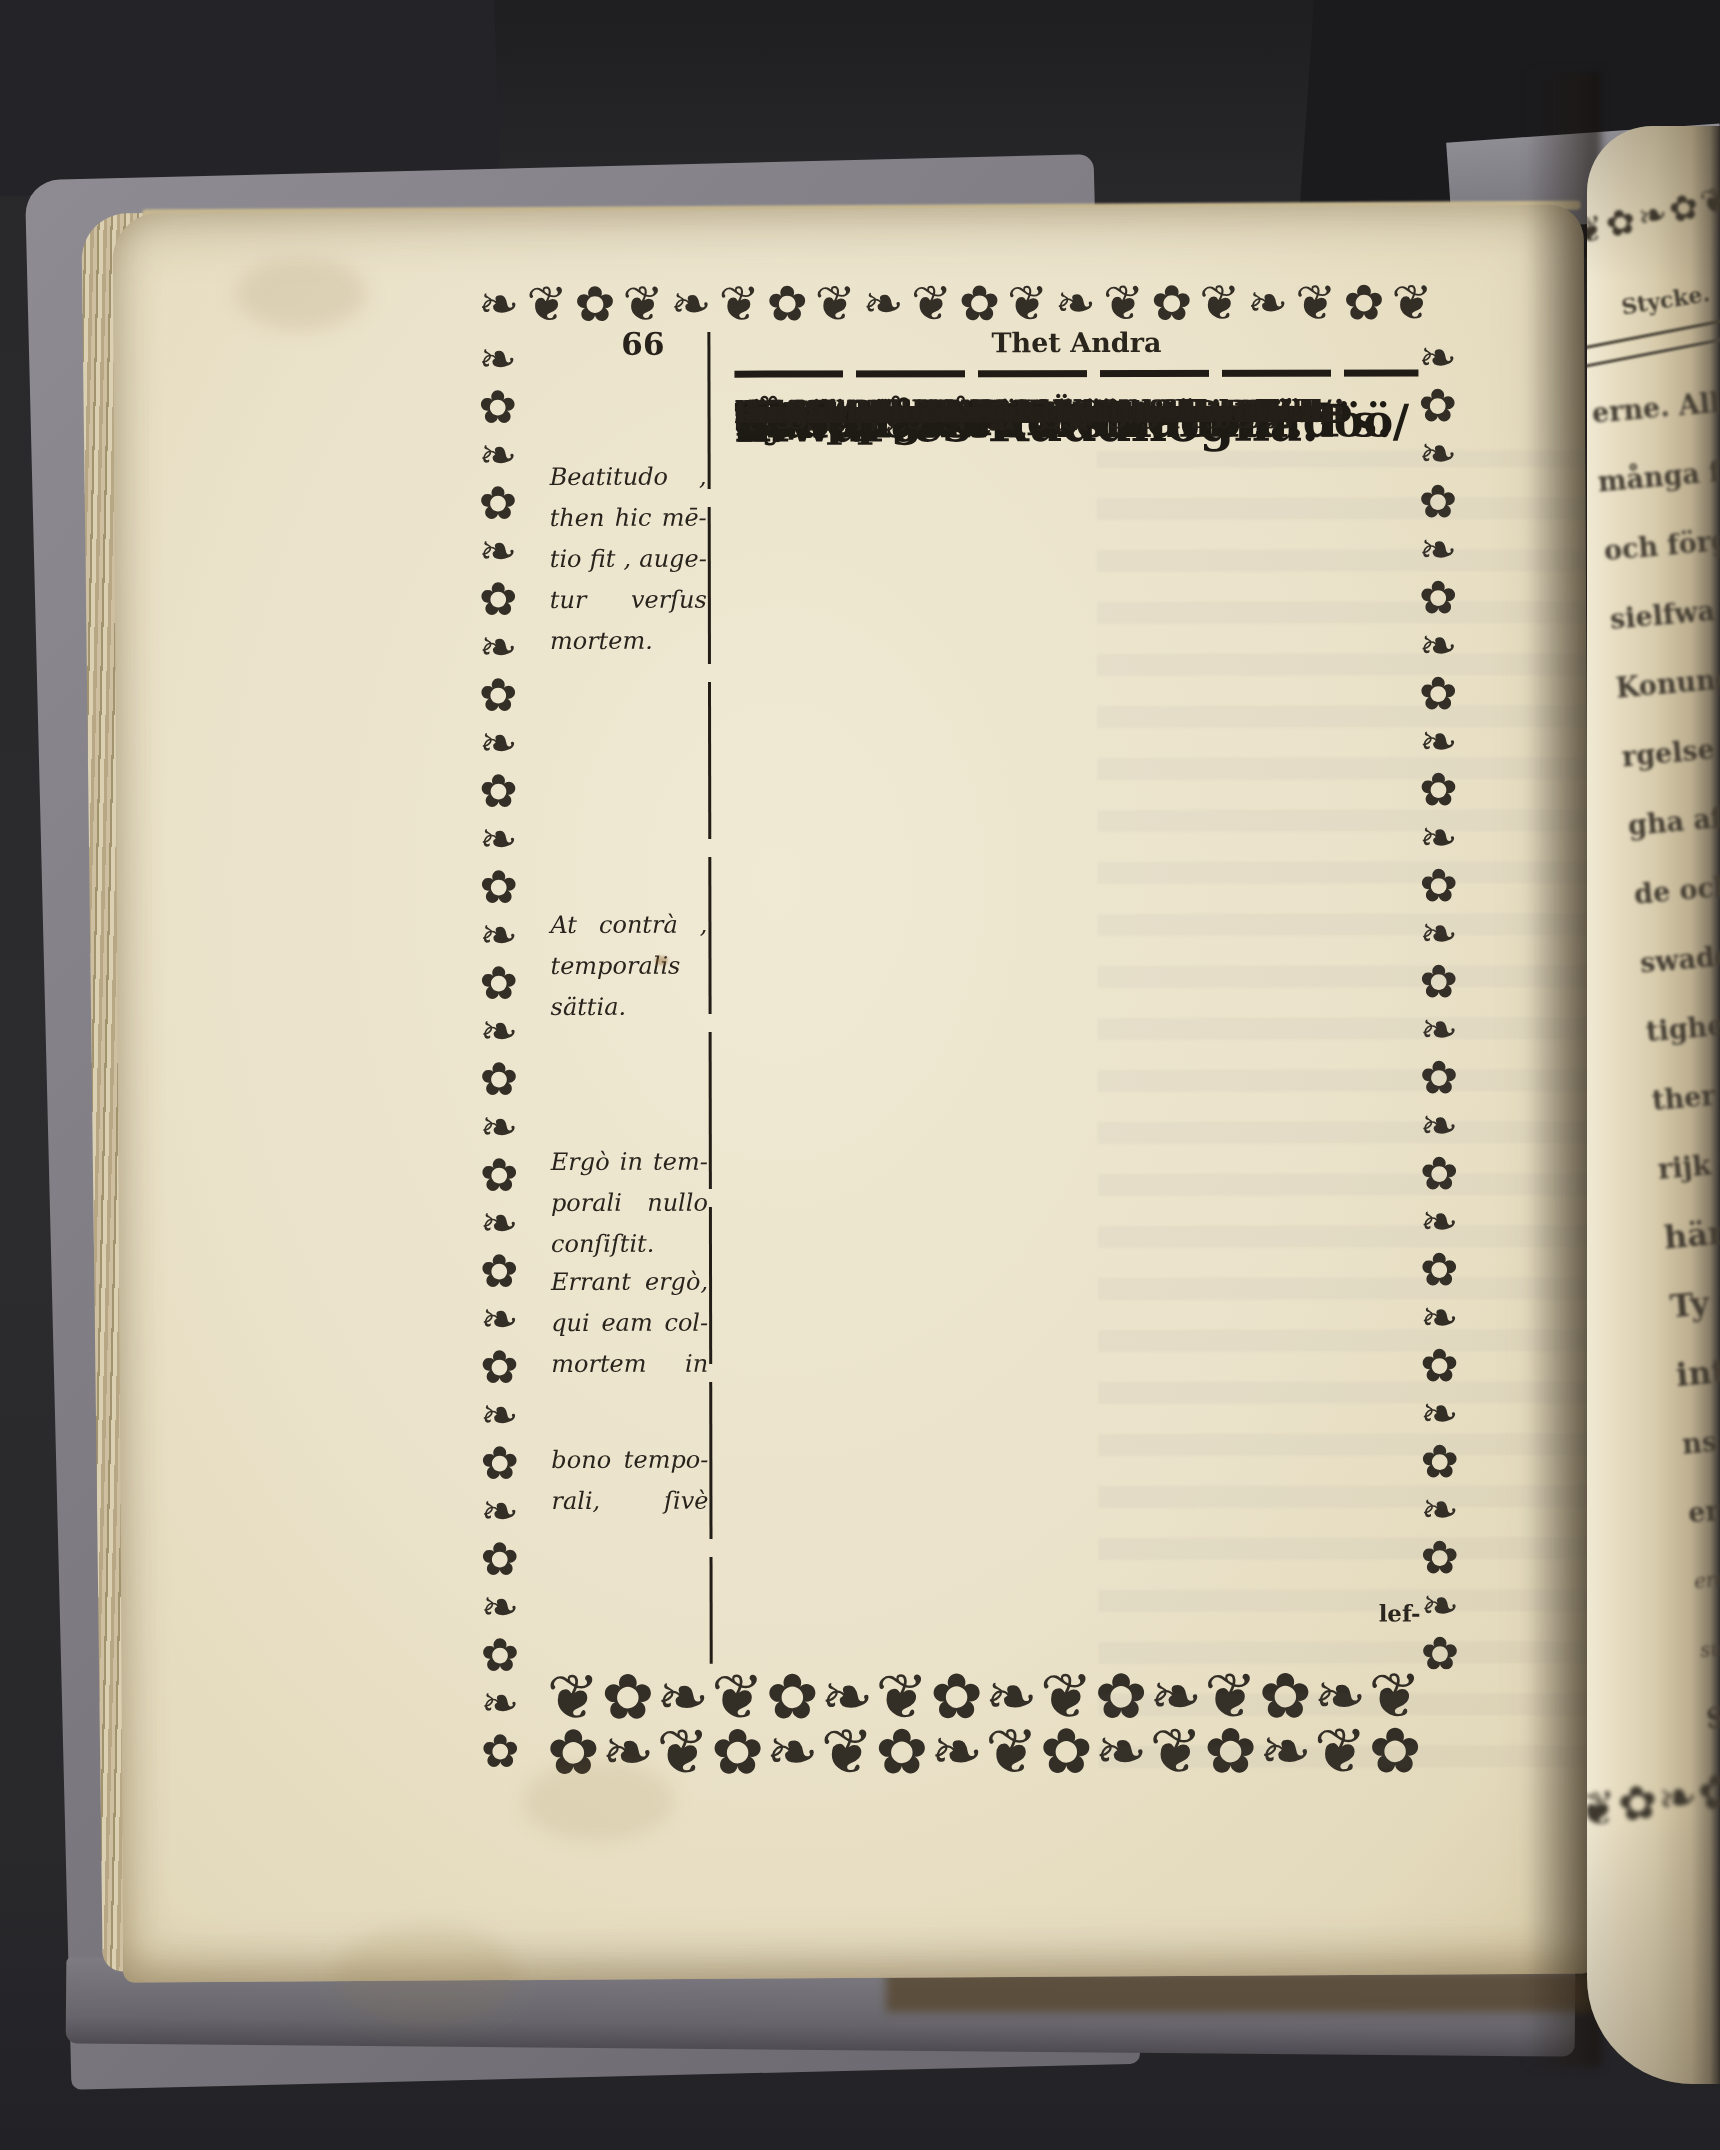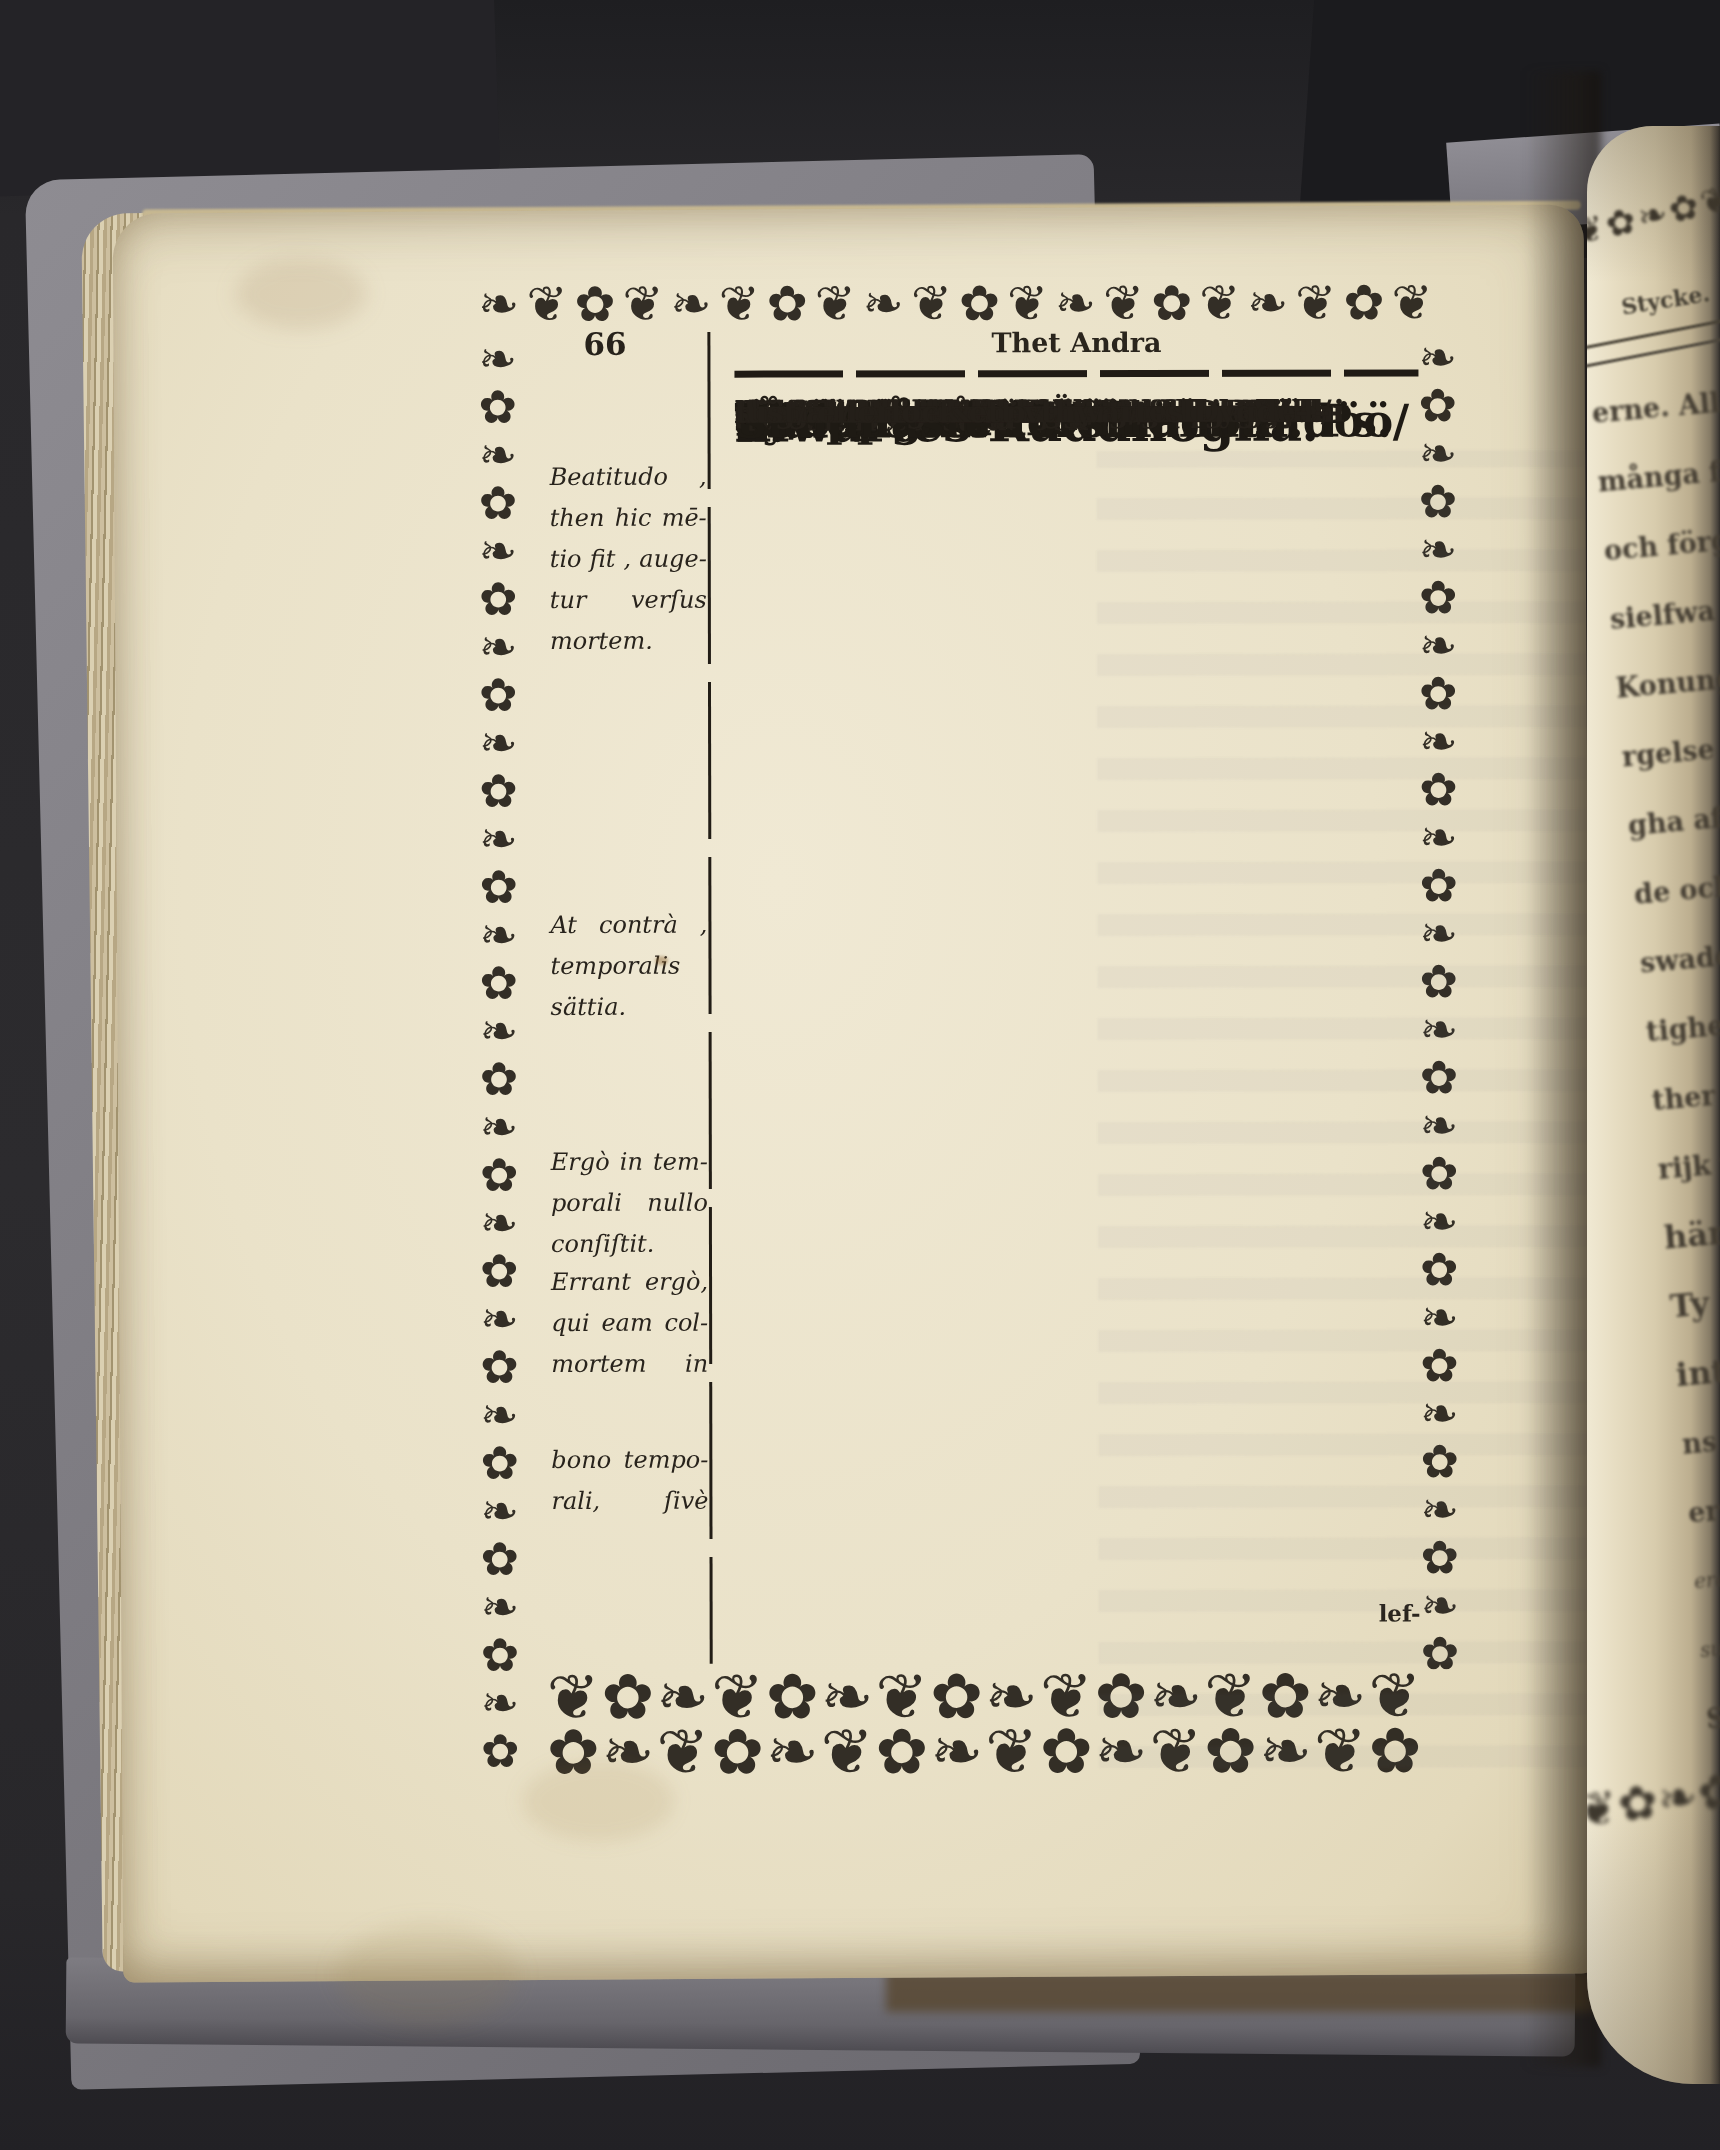--- a/index.html
+++ b/index.html
@@ -30,21 +30,21 @@
         background:linear-gradient(90deg,rgba(30,24,16,0) 0%,rgba(30,24,16,.45) 70%,rgba(20,16,10,.6) 100%);filter:blur(4px);}
 
   
   .frame{left:362px;top:66px;width:1008px;height:1507px;transform:rotate(.25deg);color:#26211a;}
   .orn{overflow:hidden;font-family:"DejaVu Sans",sans-serif;color:#26211a;opacity:.93;white-space:normal;word-break:break-all;}
   .orn-top{left:0;top:0;width:1008px;height:63px;font-size:49px;line-height:60px;letter-spacing:7px;}
   .orn-bottom{left:66px;top:1395px;width:879px;height:111px;font-size:63px;line-height:55px;letter-spacing:2px;}
   .orn-left{left:0;top:60px;width:68px;height:1447px;font-size:46px;line-height:48px;letter-spacing:1px;}
   .orn-right{left:940px;top:60px;width:68px;height:1336px;font-size:46px;line-height:48px;letter-spacing:1px;}
 
-  .pageno{left:105px;top:51px;width:101px;font-weight:700;font-size:31px;color:#27221b;}
+  .pageno{left:114px;top:51px;width:101px;font-weight:700;font-size:31px;color:#27221b;text-align:center;}
   .running-header{left:256px;top:53px;width:684px;text-align:center;font-weight:700;font-size:27px;color:#2a251d;}
   .dash-rule{left:256px;top:96px;width:684px;height:6.6px;
              background:repeating-linear-gradient(90deg,#201b15 0 109px,rgba(32,27,21,0) 109px 122px);}
   .col-rule{left:229px;top:57px;width:3px;height:1332px;
             background:repeating-linear-gradient(180deg,#221d16 0 157px,rgba(34,29,22,0) 157px 175px);}
 
   
   .note{left:71px;width:157px;font-style:italic;font-size:24px;line-height:41px;color:#28231c;
         text-align:justify;text-align-last:justify;}
   .note-1{top:182px}.note-2{top:630px}.note-3{top:867px}.note-4{top:987px}.note-5{top:1165px}

